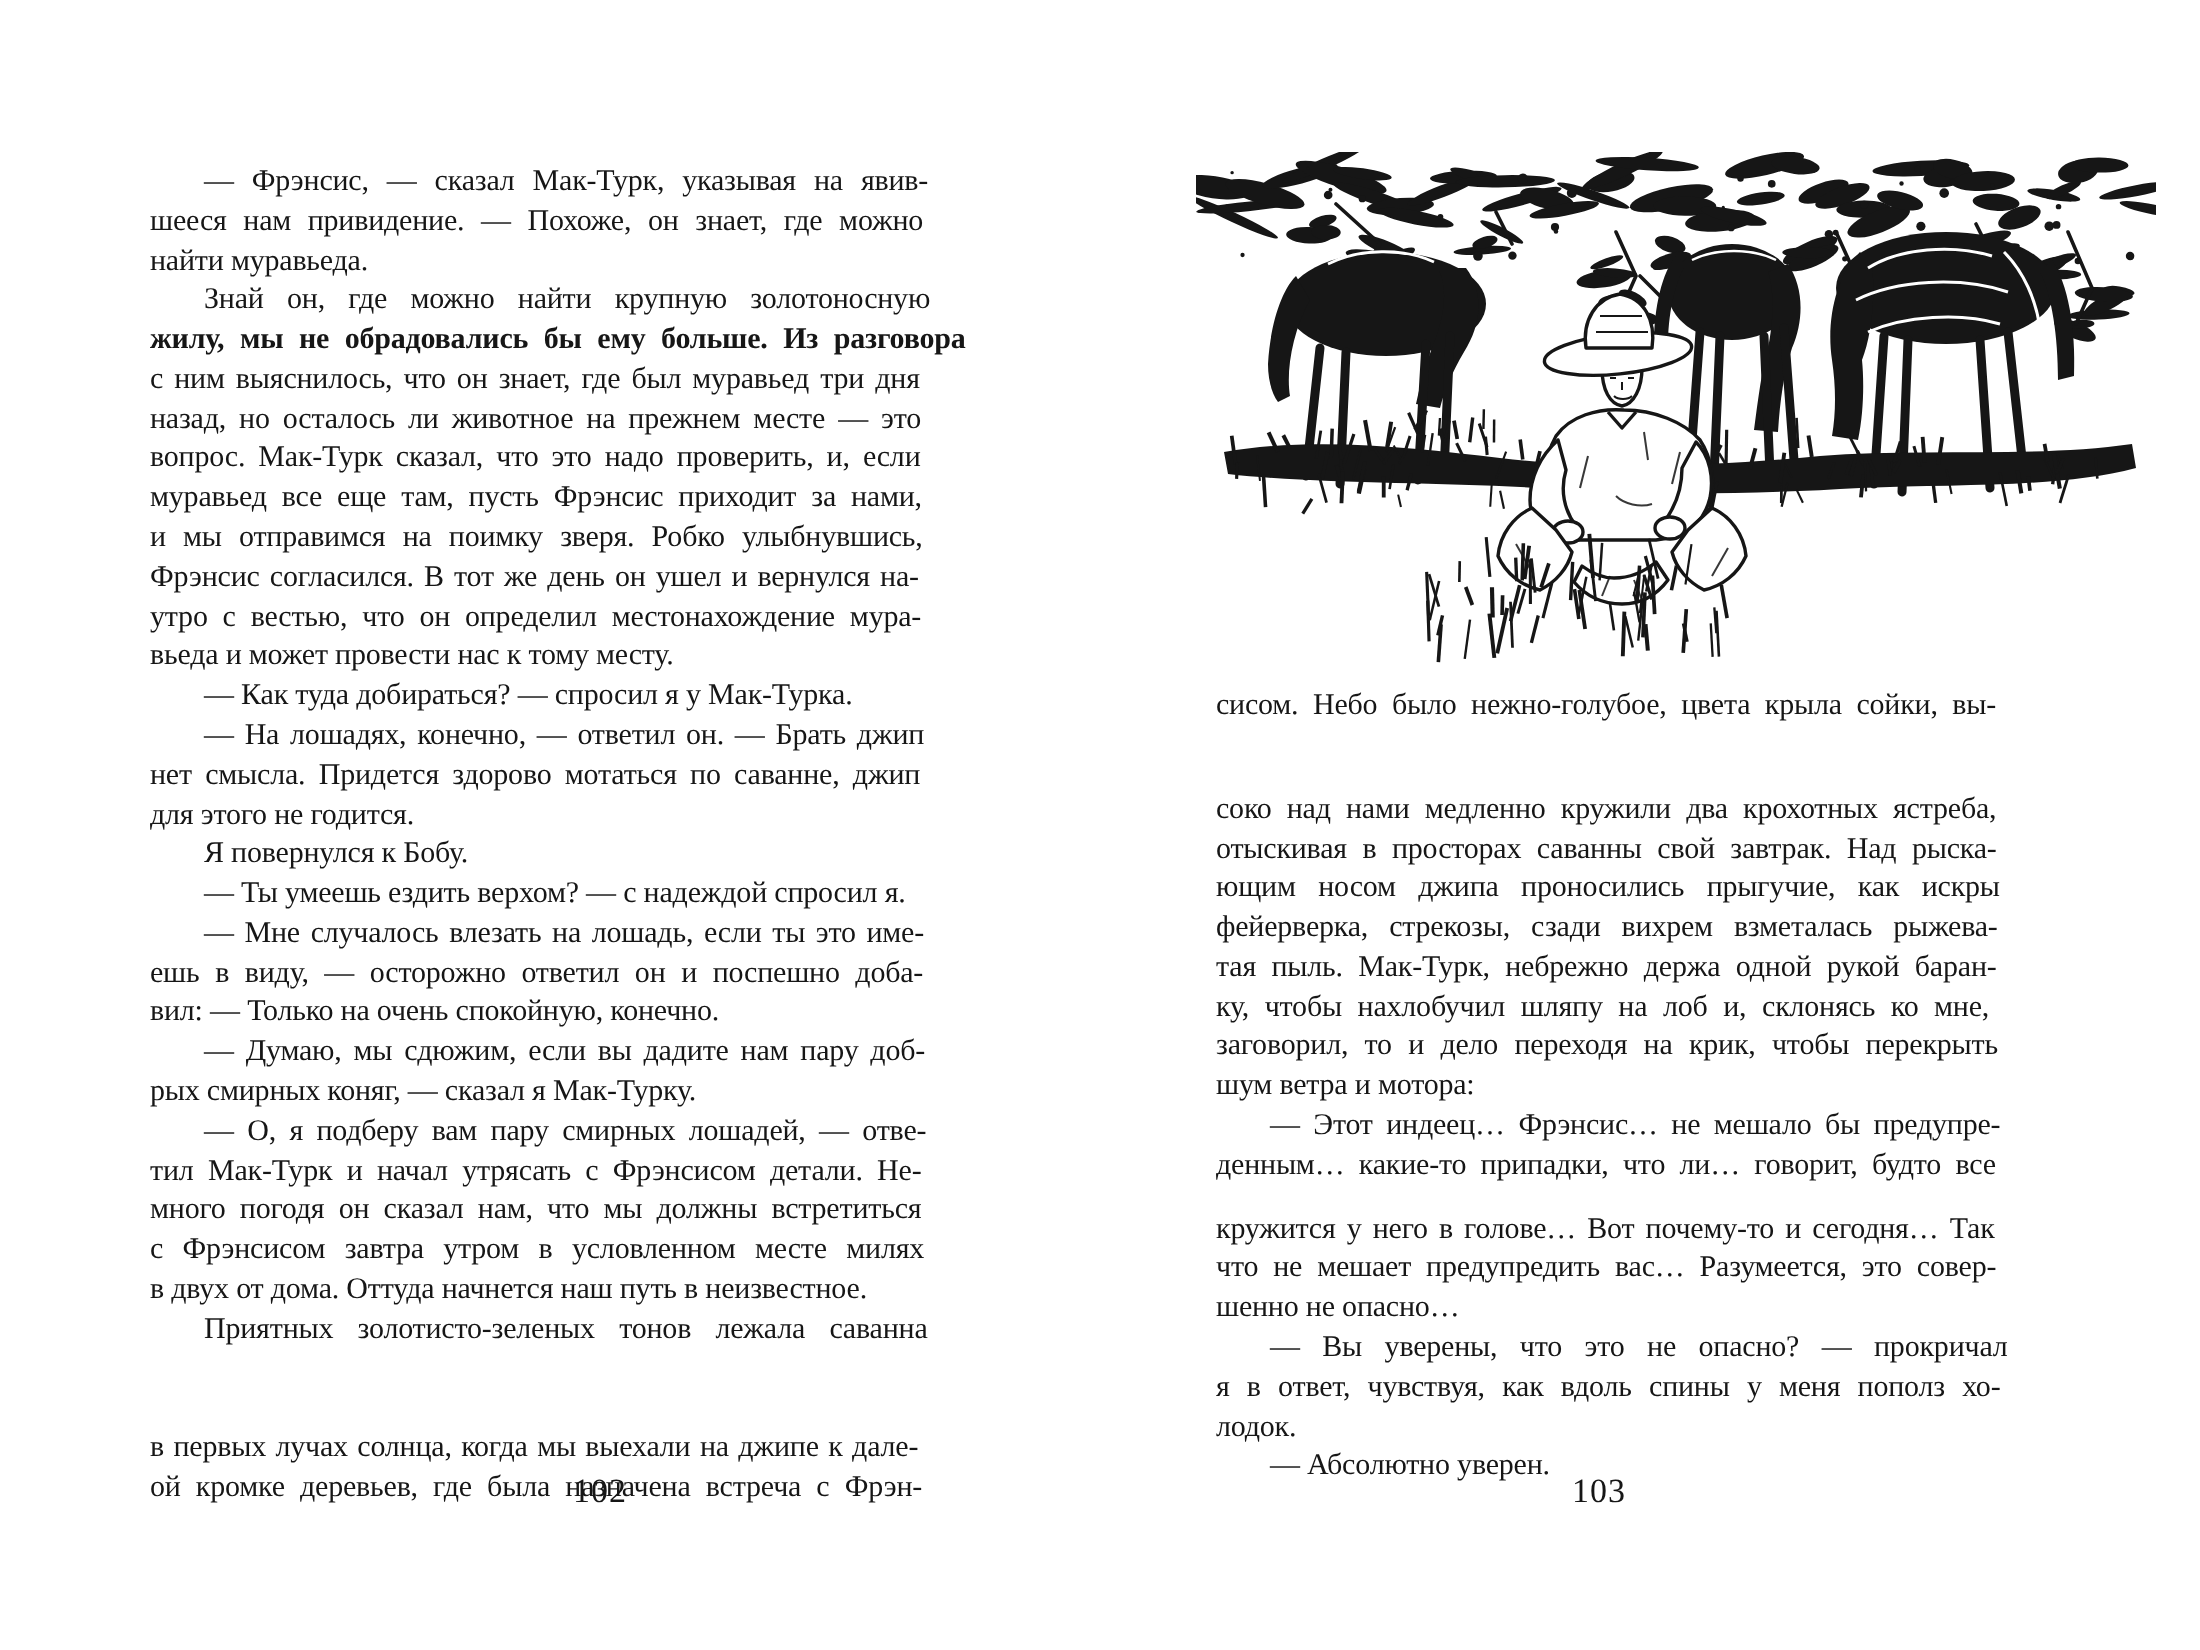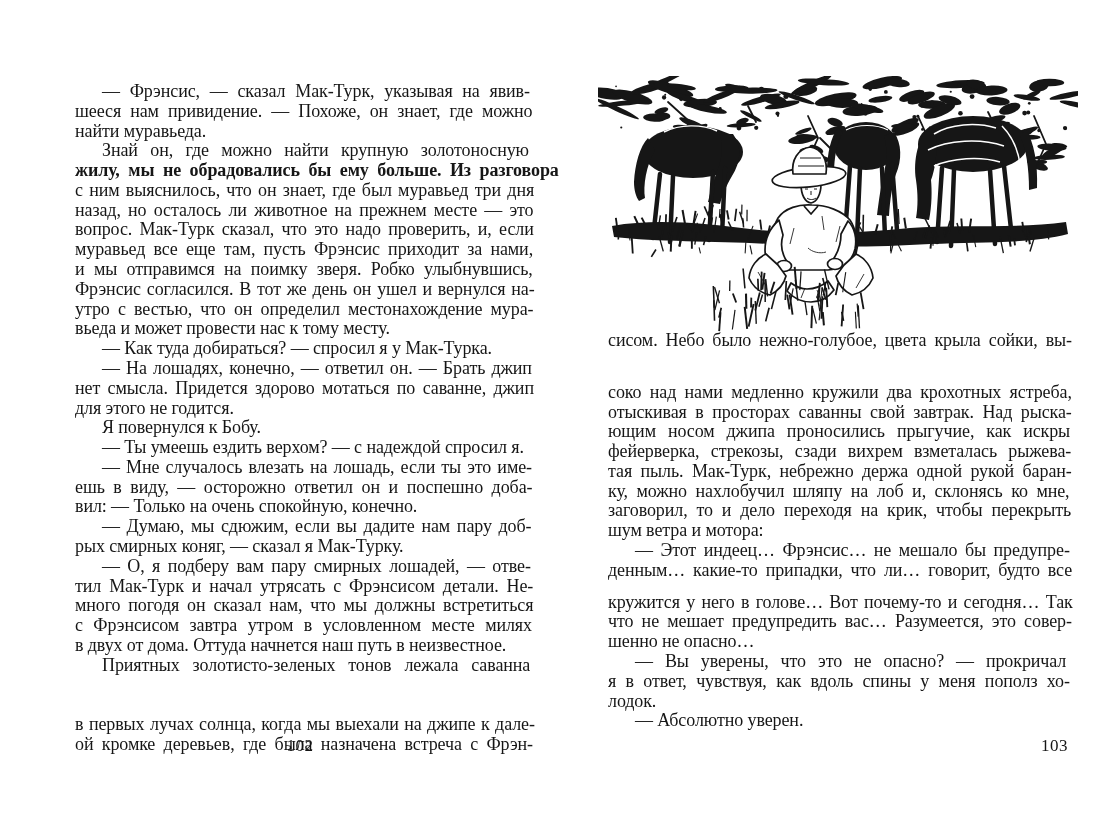--- a/index.html
+++ b/index.html
@@ -3,21 +3,21 @@
 <meta charset="utf-8">
 <style>
   html,body{margin:0;padding:0}
   body{
     position:relative;width:1100px;height:825px;overflow:hidden;
     background:#ffffff;color:#161616;
     font-family:"Liberation Serif","DejaVu Serif",serif;
   }
   .col{position:absolute;}
   .line{
-    height:19.79px;line-height:19.79px;font-size:18px;
+    height:19.79px;line-height:19.79px;font-size:15px;
     white-space:nowrap;letter-spacing:-0.1px;
   }
   .line.indent{padding-left:27px;}
   .folio{
     position:absolute;text-align:center;font-size:17px;letter-spacing:0.5px;
   }
   #illu-box{position:absolute;left:598px;top:76px;width:480px;height:262px;}
   svg{display:block}
 </style>
 </head>
@@ -433,34 +433,34 @@
           <line x1="258.306624352932" y1="252.46520137786865" x2="257.3691934943199" y2="235.6782374382019" stroke="currentColor" stroke-width="1.1527029752731324"></line>
           <line x1="221.10443896055222" y1="244.30837202072144" x2="223.2931084036827" y2="224.49088644981384" stroke="currentColor" stroke-width="1.1936238646507262"></line>
           <line x1="121.16810268163681" y1="255.09432291984558" x2="122.54437154531479" y2="236.2298080921173" stroke="currentColor" stroke-width="1.8016286611557009"></line>
           <line x1="213.39927053451538" y1="252.1039113998413" x2="214.18194389343262" y2="229.78659391403198" stroke="currentColor" stroke-width="1.926264262199402"></line>
           <line x1="243.59865522384644" y1="250.43085765838623" x2="245.1446590423584" y2="228.55898427963257" stroke="currentColor" stroke-width="1.8311843633651734"></line>
           <line x1="167.69471502304077" y1="245.39801692962646" x2="171.13590812683105" y2="231.7490153312683" stroke="currentColor" stroke-width="1.6623652219772338"></line>
         </g>
     </svg>
   </div>
 
-  <div id="right-col" class="col" style="left:608px;top:331px;width:427px;">
+  <div id="right-col" class="col" style="left:608px;top:344px;width:427px;">
       <div class="line" style="word-spacing: 3.625px;"><span>сисом. Небо было нежно-голубое, цвета крыла сойки, вы-</span></div>
       <div class="line" style="word-spacing: 3.92634px; margin-top: 32px;"><span>соко над нами медленно кружили два крохотных ястреба,</span></div>
       <div class="line" style="word-spacing: 4.11607px;"><span>отыскивая в просторах саванны свой завтрак. Над рыска-</span></div>
       <div class="line" style="word-spacing: 7.58594px;"><span>ющим носом джипа проносились прыгучие, как искры</span></div>
       <div class="line" style="word-spacing: 6.85px;"><span>фейерверка, стрекозы, сзади вихрем взметалась рыжева-</span></div>
       <div class="line" style="word-spacing: 4.05134px;"><span>тая пыль. Мак-Турк, небрежно держа одной рукой баран-</span></div>
-      <div class="line" style="word-spacing: 4.17188px;"><span>ку, можно нахлобучил шляпу на лоб и, склонясь ко мне,</span></div>
+      <div class="line" style="word-spacing: 4.17188px;"><span>ку, чтобы нахлобучил шляпу на лоб и, склонясь ко мне,</span></div>
       <div class="line" style="word-spacing: 4.52344px;"><span>заговорил, то и дело переходя на крик, чтобы перекрыть</span></div>
       <div class="line"><span>шум ветра и мотора:</span></div>
       <div class="line indent" style="word-spacing: 3.09821px;"><span>— Этот индеец… Фрэнсис… не мешало бы предупре-</span></div>
       <div class="line" style="word-spacing: 3.51562px;"><span>денным… какие-то припадки, что ли… говорит, будто все</span></div>
       <div class="line" style="word-spacing: 1.92882px; margin-top: 12px;"><span>кружится у него в голове… Вот почему-то и сегодня… Так</span></div>
       <div class="line" style="word-spacing: 3.84152px;"><span>что не мешает предупредить вас… Разумеется, это совер-</span></div>
       <div class="line"><span>шенно не опасно…</span></div>
       <div class="line indent" style="word-spacing: 7.60547px;"><span>— Вы уверены, что это не опасно? — прокричал</span></div>
       <div class="line" style="word-spacing: 4.97813px;"><span>я в ответ, чувствуя, как вдоль спины у меня пополз хо-</span></div>
       <div class="line"><span>лодок.</span></div>
       <div class="line indent"><span>— Абсолютно уверен.</span></div>
     </div>
-  <div class="folio" style="left:641px;top:736px;width:427px;text-align:right;">103</div>
+  <div class="folio" style="left:586px;top:736px;width:427px;">103</div>
 </div>
 
 </body></html>

